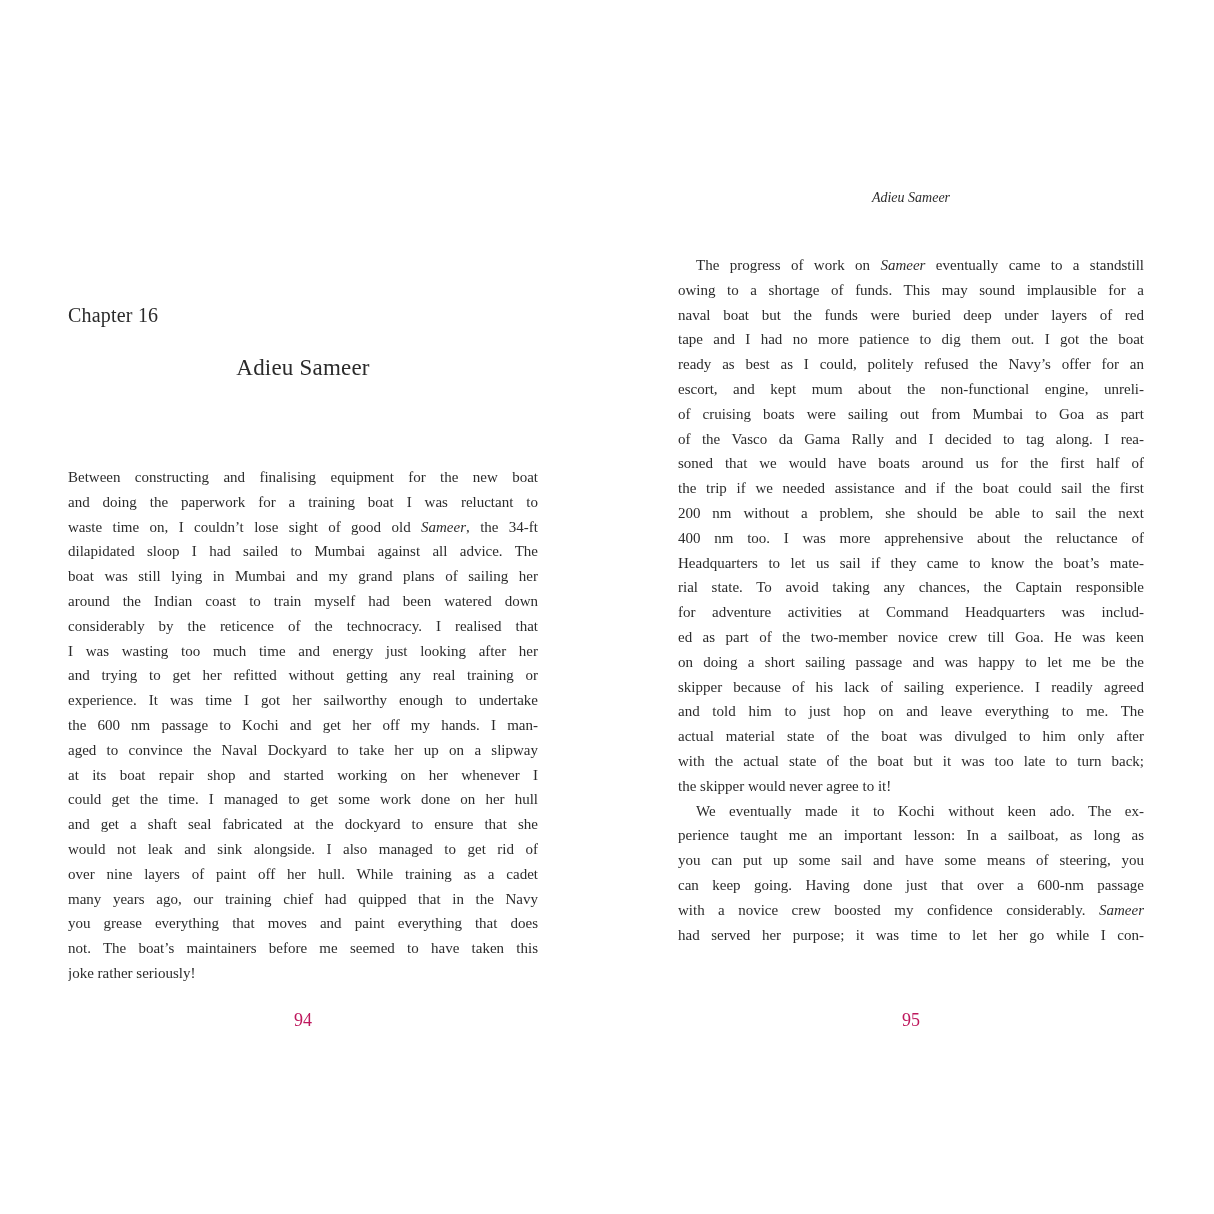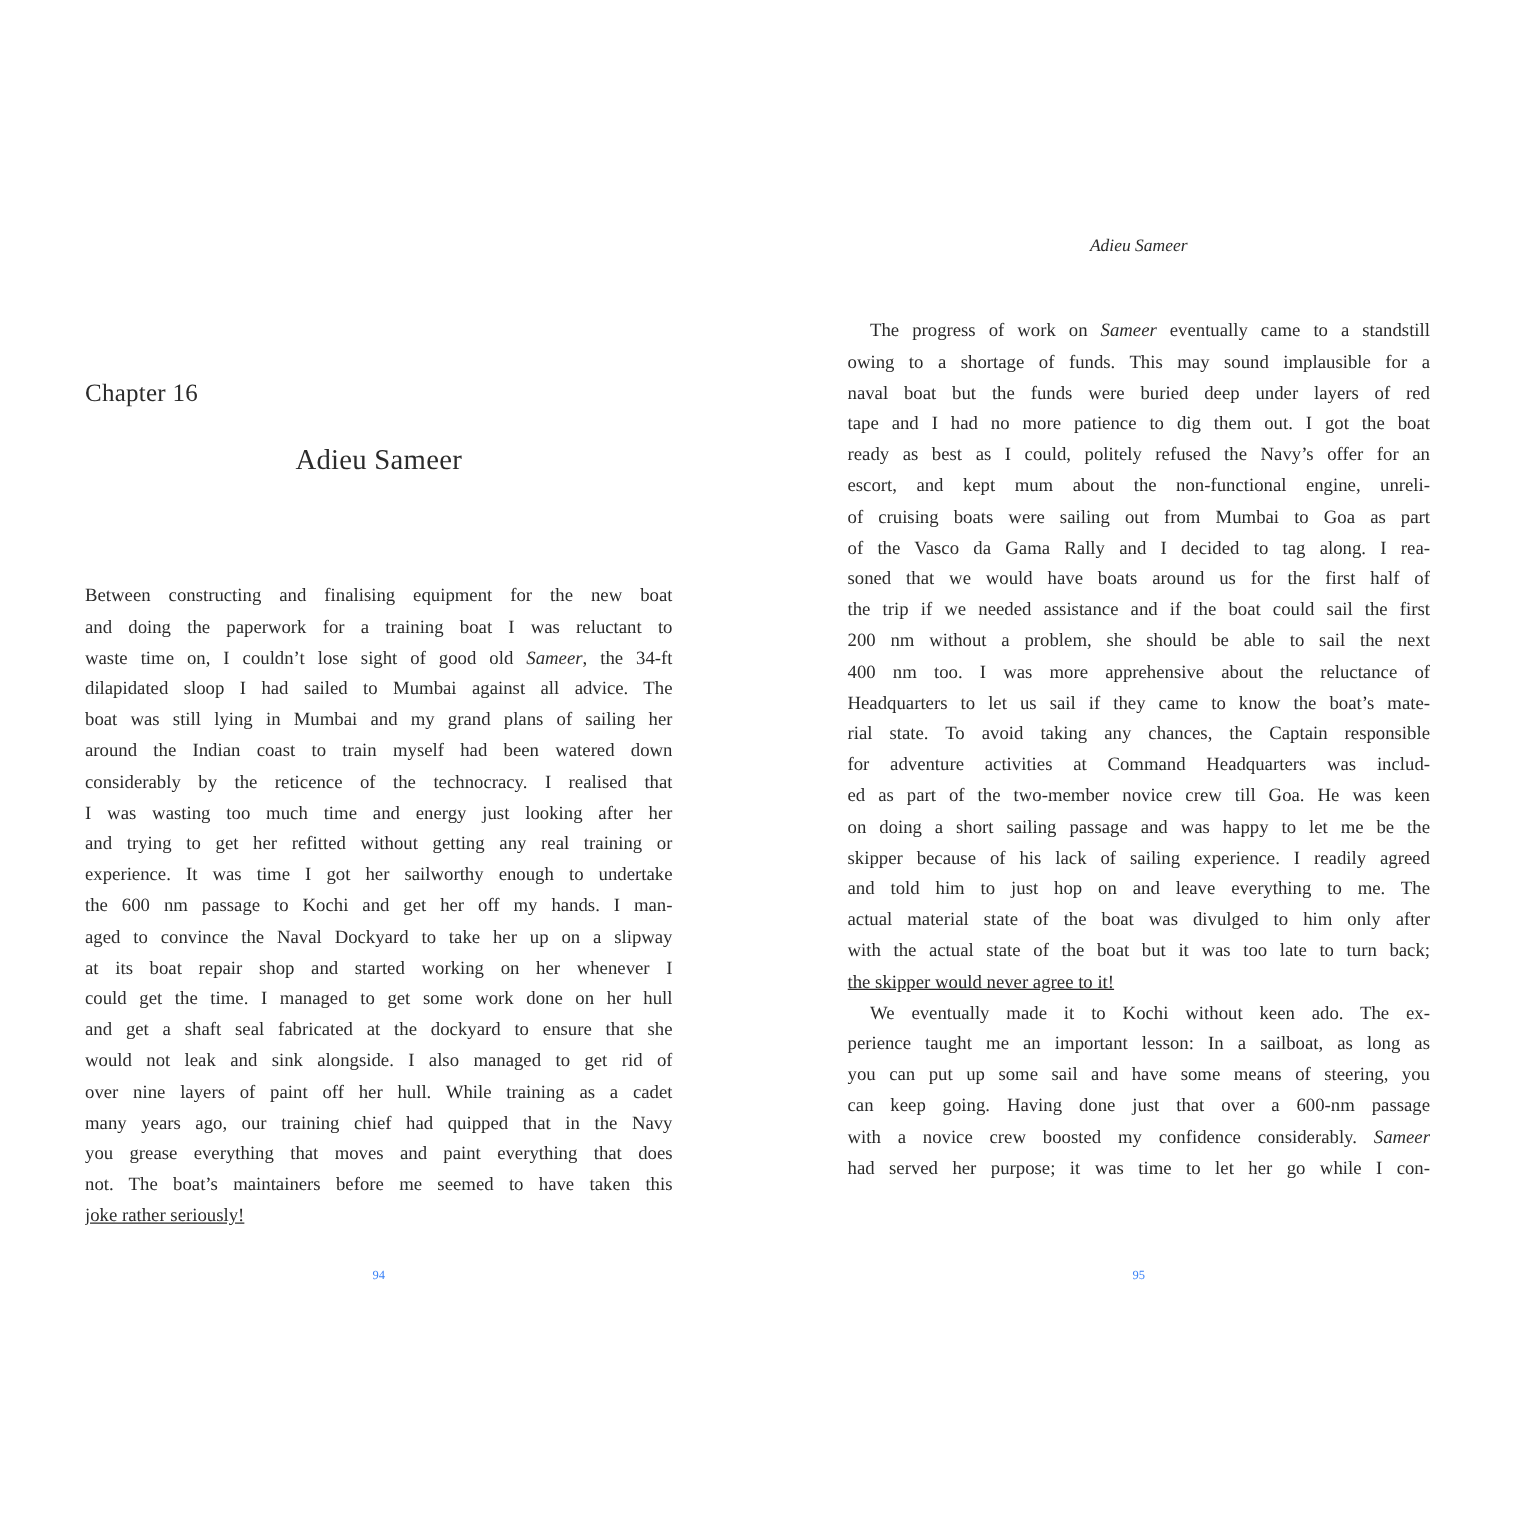--- a/index.html
+++ b/index.html
@@ -67,33 +67,33 @@
 
   .paragraph { margin: 0; }
   .line {
     height: 24.8px;
     line-height: 24.8px;
     text-align: justify;
     text-align-last: justify;
     white-space: normal;
     overflow: hidden;
   }
-  .line.no-justify { text-align-last: left; text-decoration: underline; }
+  .line.no-justify { text-align-last: left; }
   .paragraph.indent .line:first-child { text-indent: 18px; }
   .line i { font-style: italic; }
 
   .page-number {
     position: absolute;
     top: 1011px;
     left: 0;
     width: 100%;
     text-align: center;
-    font-size: 10px;
+    font-size: 18px;
     line-height: 19px;
-    color: #3b82f6;
+    color: #be185d;
   }
 </style>
 </head>
 <body>
 
 <div class="canvas">
 
   <section class="page page-left">
     <div class="chapter-label">Chapter 16</div>
     <h1 class="chapter-title">Adieu Sameer</h1>

